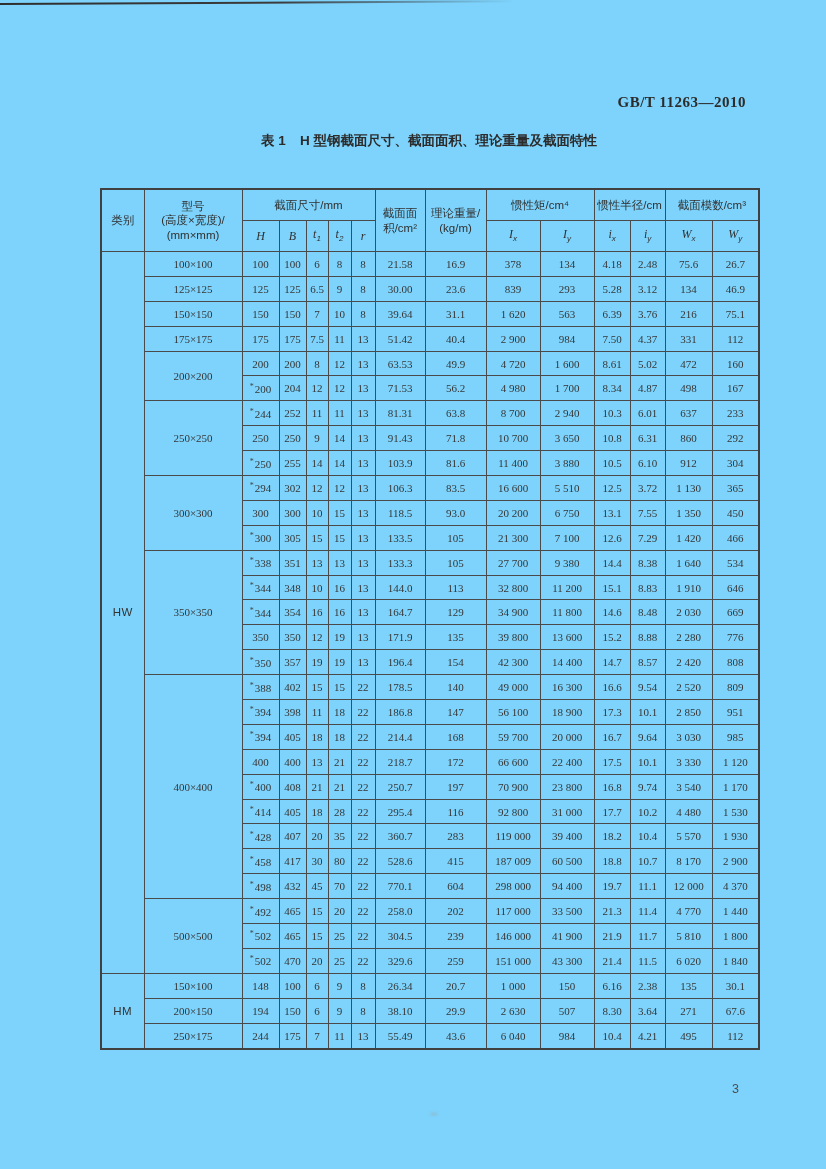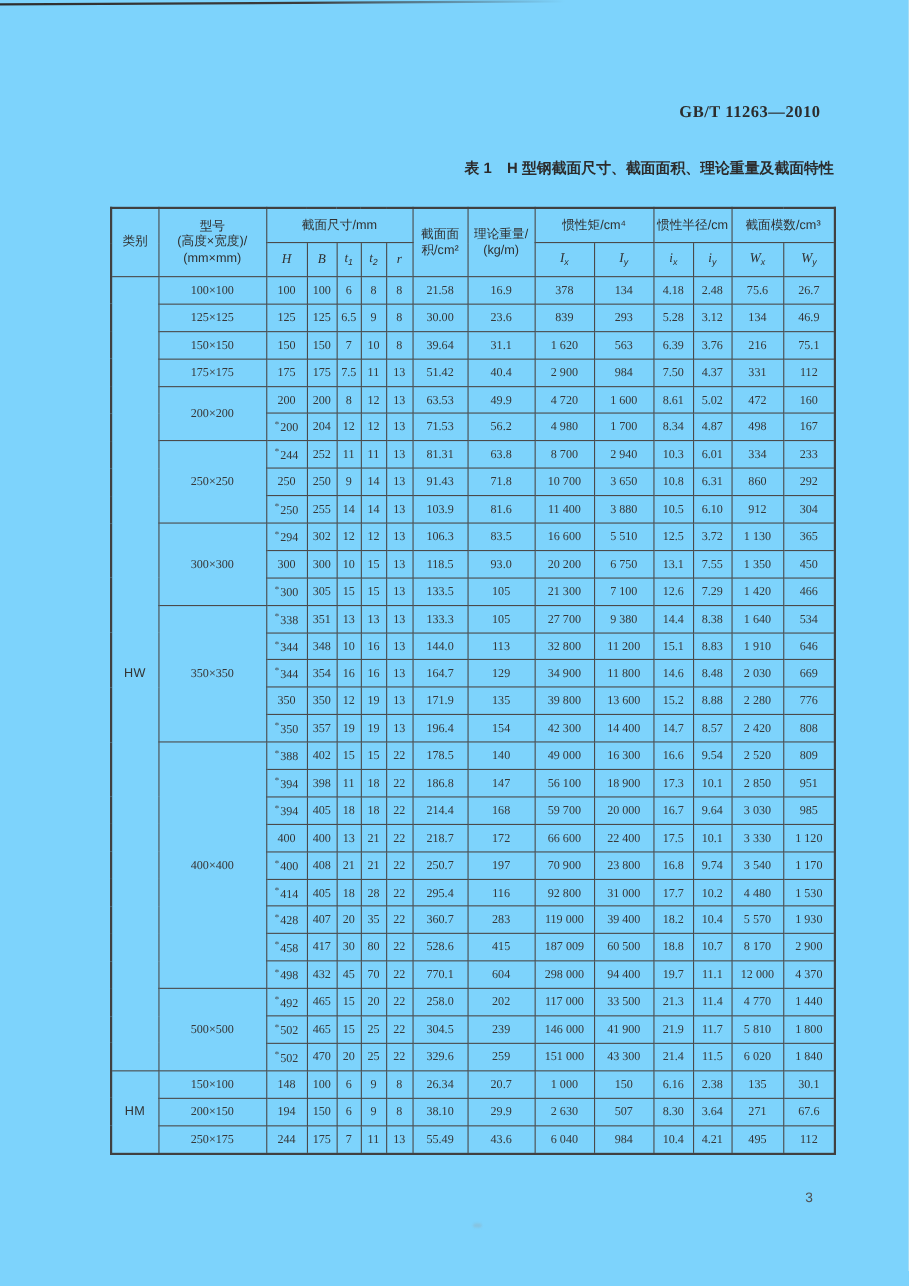--- a/index.html
+++ b/index.html
@@ -23,22 +23,22 @@
     position:absolute; left:430px; top:1112px; width:8px; height:4px;
     background:rgba(160,160,160,0.30); border-radius:50%; filter:blur(1px);
   }
   .doc-number {
     position:absolute; top:94px; right:80px;
     font-size:15px; font-weight:bold; color:#2c2c2c;
     letter-spacing:0.5px;
     font-family:"Liberation Serif", serif;
   }
   .table-title {
-    position:absolute; top:144px; left:100px; width:658px;
-    text-align:right; font-size:13.5px; font-weight:bold; color:#2c2c2c;
+    position:absolute; top:132px; left:100px; width:658px;
+    text-align:center; font-size:13.5px; font-weight:bold; color:#2c2c2c;
     font-family:"Liberation Sans", sans-serif;
   }
   .table-title .gap { display:inline-block; width:14px; }
   table.spec {
     position:absolute; left:100px; top:188px;
     width:658px;
     border-collapse:collapse; table-layout:fixed;
     color:#333;
   }
   table.spec th, table.spec td {
@@ -240,21 +240,21 @@
           <td>252</td>
           <td>11</td>
           <td>11</td>
           <td>13</td>
           <td>81.31</td>
           <td>63.8</td>
           <td>8 700</td>
           <td>2 940</td>
           <td>10.3</td>
           <td>6.01</td>
-          <td>334</td>
+          <td>637</td>
           <td>233</td>
         </tr>
         <tr>
           <td>250</td>
           <td>250</td>
           <td>9</td>
           <td>14</td>
           <td>13</td>
           <td>91.43</td>
           <td>71.8</td>

